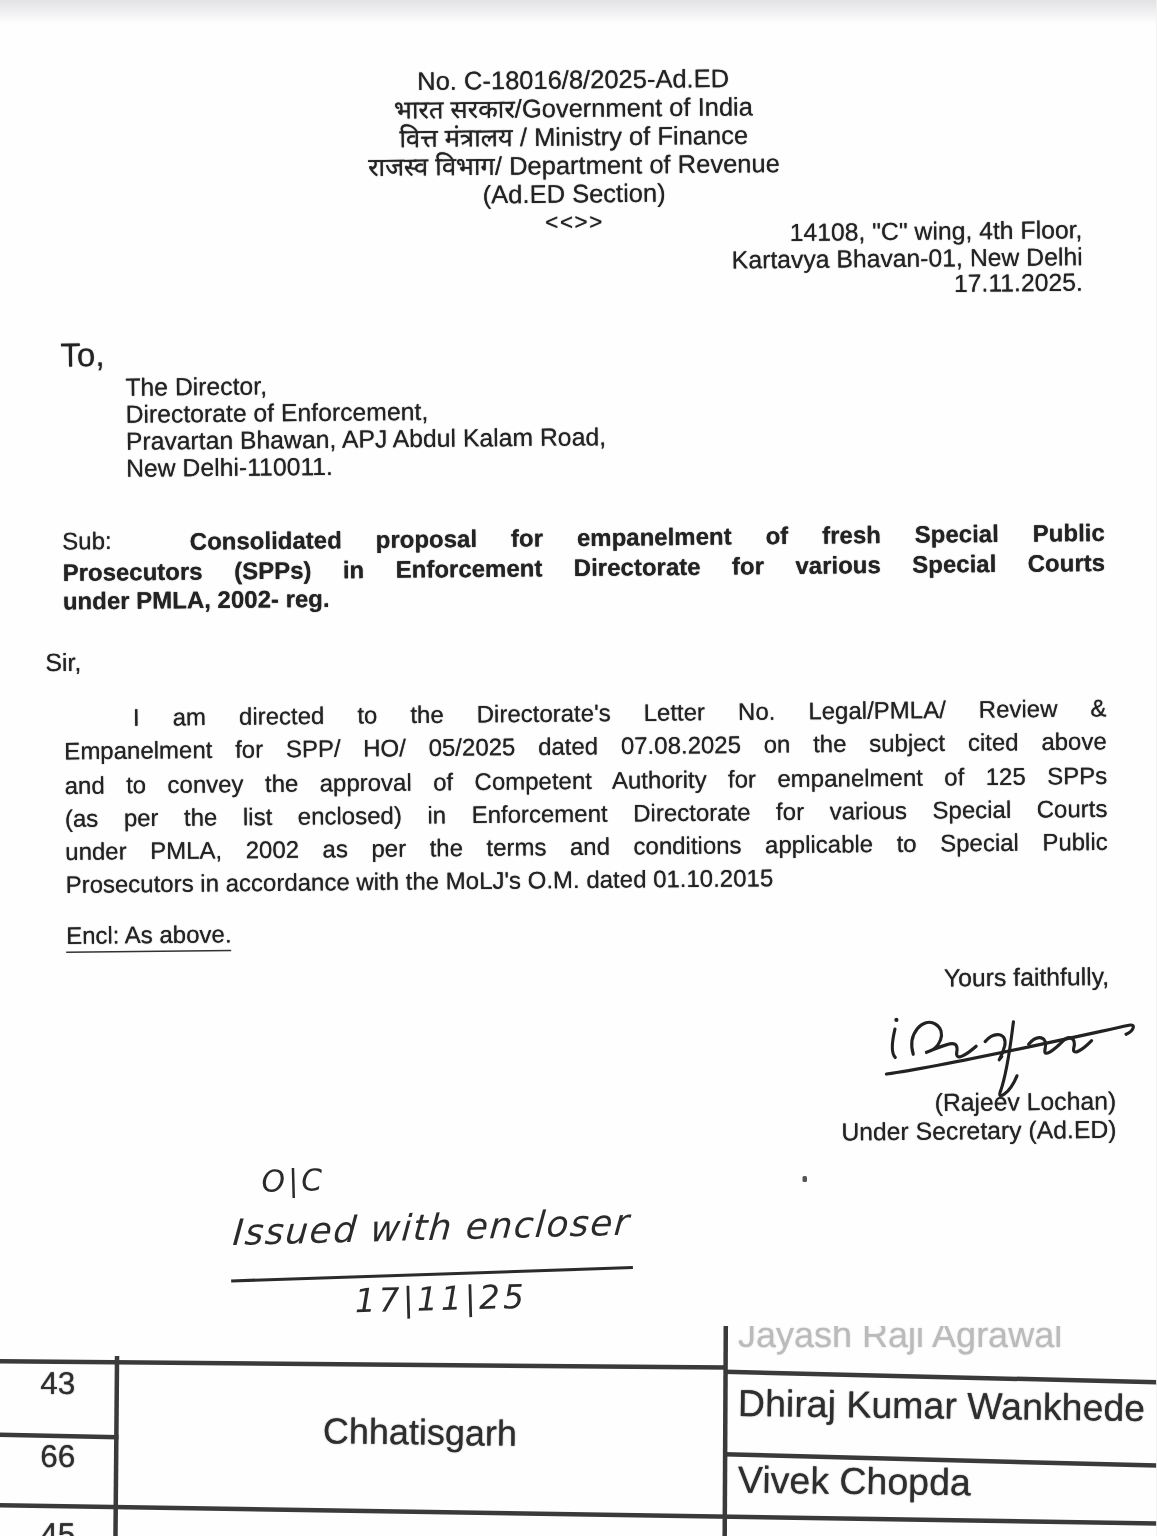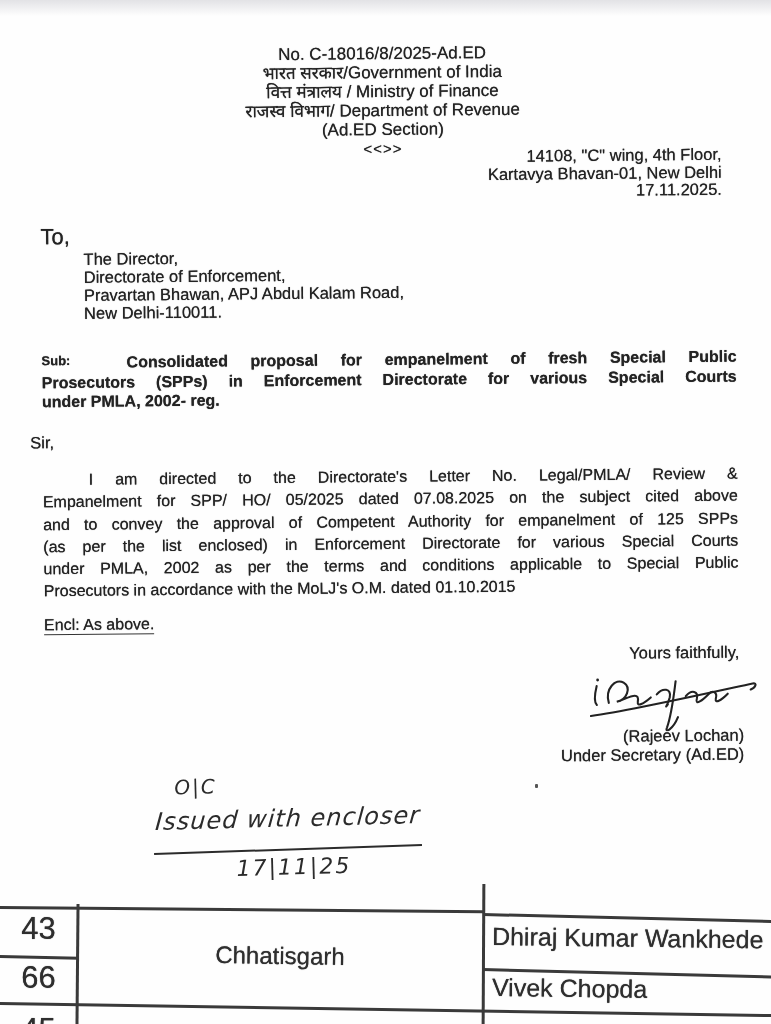--- a/index.html
+++ b/index.html
@@ -20,21 +20,21 @@
   .sep { letter-spacing:1px; font-size:15px; }
 
   .addr { position:absolute; right:47px; top:149px; text-align:right; font-size:16.5px; line-height:17.5px; }
 
   .to-label { position:absolute; left:42px; top:221px; font-size:22px; }
   .recipient { position:absolute; left:85px; top:247px; font-size:16.5px; line-height:18px; }
 
   .subject { position:absolute; left:42px; top:350px; width:695px; font-weight:bold; font-size:16px; line-height:19.5px; }
   .subject .jline { text-align:justify; text-align-last:justify; }
   .subject .l1 { padding-left:85px; position:relative; }
-  .sub-label-abs { position:absolute; left:42px; top:350px; font-weight:bold; font-size:13px; }
+  .sub-label-abs { position:absolute; left:42px; top:350px; font-weight:normal; font-size:16px; }
 
   .salutation { position:absolute; left:30px; top:430px; font-size:16.5px; }
 
   .body-par { position:absolute; left:42px; top:466px; width:695px; font-size:16px; line-height:22.3px; }
   .body-par .jline { text-align:justify; text-align-last:justify; }
   .body-par .indent { padding-left:46px; }
 
   .encl { position:absolute; left:42px; top:613px; font-size:16px; }
   .encl span { border-bottom:1.6px solid #333; padding-bottom:1px; }
 
@@ -48,21 +48,21 @@
   .hand .note { position:absolute; left:2px; top:32px; font-size:24px; font-style:italic; letter-spacing:1px; white-space:nowrap; transform:skewX(-6deg); }
   .hand .h-underline { position:absolute; left:0px; top:76px; width:268px; height:2.4px; background:#2b2b2b; transform:rotate(-0.4deg); }
   .hand .h-date { position:absolute; left:82px; top:82px; font-size:22px; font-style:italic; letter-spacing:2px; }
 
   .speck { position:absolute; left:535px; top:784px; width:3px; height:4px; background:#555; border-radius:1px; }
 
   .tbl { position:absolute; left:0; right:0; top:884px; height:140px; overflow:hidden; color:#2e2e2e; }
   .tbl .ln { position:absolute; background:#3a3a3a; transform-origin:left center; }
   .faded-name { position:absolute; left:492px; top:0px; height:26px; width:275px; overflow:hidden; }
   .faded-name span { display:block; margin-top:-7px; font-size:24px; color:#8f8f8f; opacity:.6; filter:blur(0.5px); white-space:nowrap; text-shadow:0 0 1px #9a9a9a; }
-  .serial { position:absolute; left:0; width:77px; text-align:center; font-size:31px; text-shadow:0 0 0.8px rgba(40,40,40,.9); }
+  .serial { position:absolute; left:0; width:77px; text-align:center; font-size:21px; text-shadow:0 0 0.8px rgba(40,40,40,.9); }
   .state-cell { position:absolute; left:80px; width:400px; text-align:center; font-size:24px; transform:rotate(0.8deg); text-shadow:0 0 0.8px rgba(40,40,40,.9); }
   .name-cell { position:absolute; left:492px; font-size:25px; white-space:nowrap; transform:rotate(0.7deg); transform-origin:left; text-shadow:0 0 0.8px rgba(40,40,40,.9); }
 </style>
 </head>
 <body>
 
 <div class="page">
 
   <div class="letter typed">
 
@@ -135,20 +135,23 @@
     <div class="oc">O|C</div>
     <div class="note">Issued with encloser</div>
     <div class="h-underline"></div>
     <div class="h-date">17|11|25</div>
   </div>
 
   <div class="speck"></div>
 
   <div class="tbl typed">
 
+    <div class="faded-name">
+      <span>Jayash Raji Agrawal</span>
+    </div>
 
     <div class="ln" style="left:0; top:22px; width:484px; height:2.6px; transform:rotate(0.5deg);"></div>
     <div class="ln" style="left:483px; top:29px; width:290px; height:2.6px; transform:rotate(1.4deg);"></div>
     <div class="ln" style="left:76px; top:20px; width:2.6px; height:122px; transform:rotate(0.5deg);"></div>
     <div class="ln" style="left:482px; top:0px; width:2.6px; height:140px; transform:rotate(0.3deg);"></div>
     <div class="ln" style="left:0; top:71px; width:79px; height:2.6px; transform:rotate(1.2deg);"></div>
     <div class="ln" style="left:483px; top:84px; width:290px; height:2.6px; transform:rotate(1.5deg);"></div>
     <div class="ln" style="left:0; top:118px; width:775px; height:2.8px; transform:rotate(0.9deg);"></div>
 
     <div class="serial" style="top:27px;">43</div>

